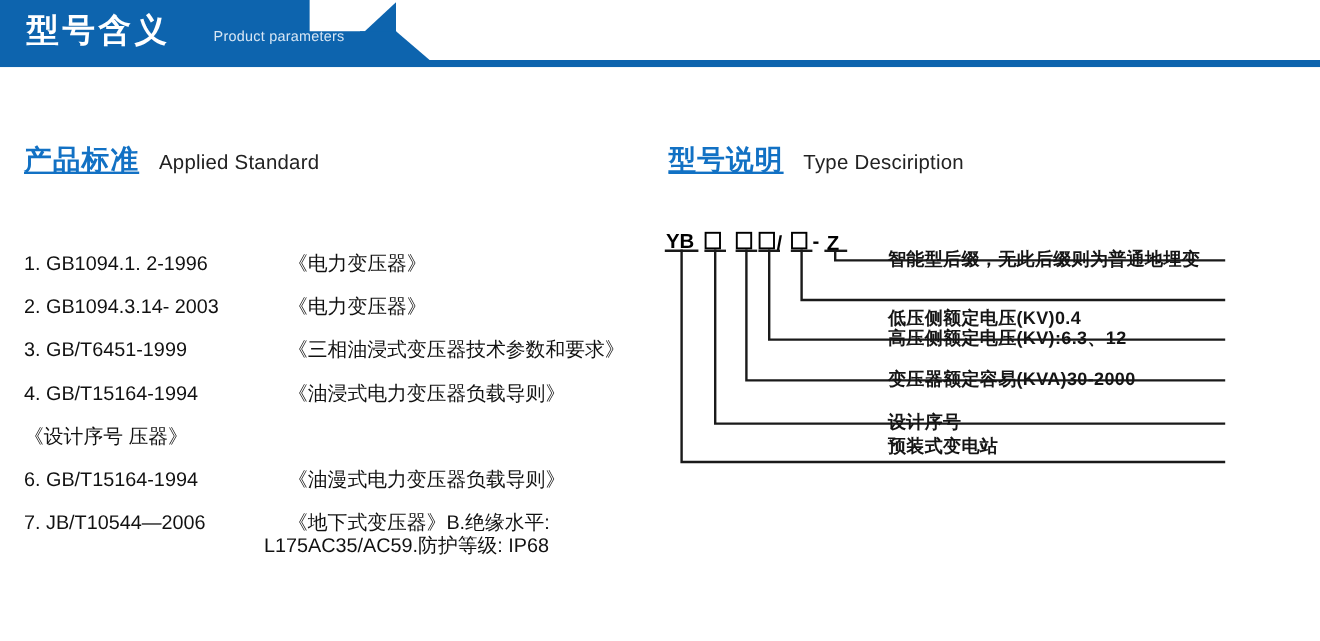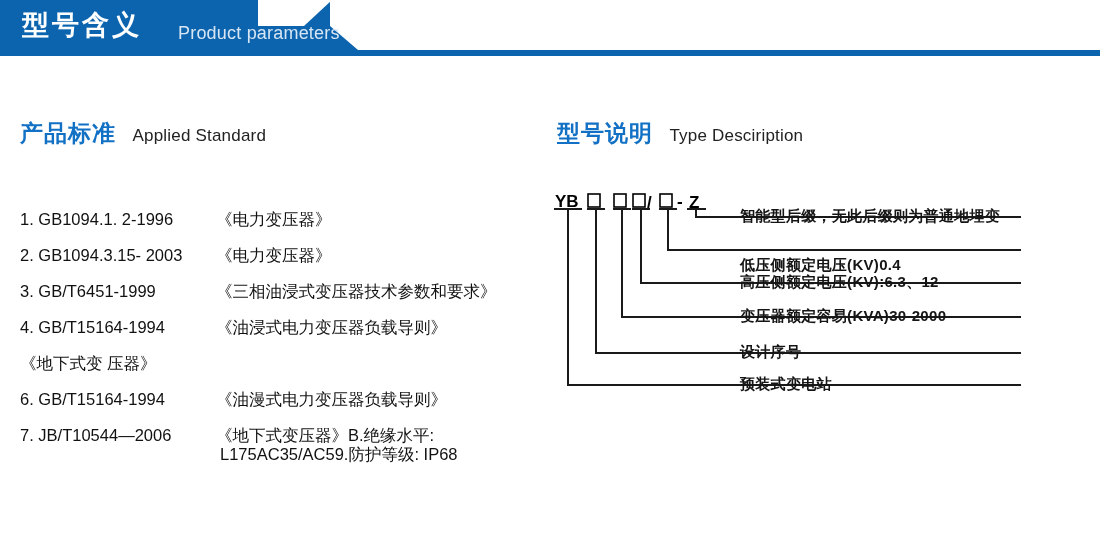--- a/index.html
+++ b/index.html
@@ -38,36 +38,37 @@
     font-weight: bold;
     color: #ffffff;
     letter-spacing: 3px;
     line-height: 32px;
     white-space: nowrap;
   }
   .banner-sub {
     position: absolute;
     left: 178px;
     top: 23px;
-    font-size: 18px;
+    font-size: 12px;
     color: #d7e6f4;
     letter-spacing: 0.2px;
     white-space: nowrap;
   }
 
   
   .sec-head {
     position: absolute;
     white-space: nowrap;
   }
   .sec-head .cn {
     font-size: 23px;
     font-weight: bold;
     color: #1271c4;
     letter-spacing: 1px;
+    text-decoration: underline;
   }
   .sec-head .en {
     font-size: 17px;
     color: #222222;
     margin-left: 12px;
     letter-spacing: 0.2px;
   }
   #head-left { left: 20px; top: 118px; }
   #head-right { left: 557px; top: 118px; }
 
@@ -78,20 +79,21 @@
     top: 192px;
     width: 520px;
   }
   .std-row {
     display: flex;
     align-items: baseline;
     height: 36px;
     font-size: 16.5px;
     color: #111111;
     white-space: nowrap;
+    gap: 24px;
   }
   .std-code {
     width: 196px;
     flex: 0 0 196px;
   }
   .std-name {
     flex: 1 1 auto;
     margin-top: 17px;
   }
   .std-cont {
@@ -163,33 +165,33 @@
   <span class="cn">型号说明</span>
   <span class="en">Type Desciription</span>
 </div>
 
 <div class="std-list">
   <div class="std-row">
     <span class="std-code">1. GB1094.1. 2-1996</span>
     <span class="std-name">《电力变压器》</span>
   </div>
   <div class="std-row">
-    <span class="std-code">2. GB1094.3.15- 2003</span>
+    <span class="std-code">2. GB1094.3.14- 2003</span>
     <span class="std-name">《电力变压器》</span>
   </div>
   <div class="std-row">
     <span class="std-code">3. GB/T6451-1999</span>
     <span class="std-name">《三相油浸式变压器技术参数和要求》</span>
   </div>
   <div class="std-row">
     <span class="std-code">4. GB/T15164-1994</span>
     <span class="std-name">《油浸式电力变压器负载导则》</span>
   </div>
   <div class="std-row">
-    <span class="std-name">《地下式变 压器》</span>
+    <span class="std-name">《设计序号 压器》</span>
   </div>
   <div class="std-row">
     <span class="std-code">6. GB/T15164-1994</span>
     <span class="std-name">《油漫式电力变压器负载导则》</span>
   </div>
   <div class="std-row">
     <span class="std-code">7. JB/T10544—2006</span>
     <span class="std-name">《地下式变压器》B.绝缘水平:</span>
   </div>
   <div class="std-cont">L175AC35/AC59.防护等级: IP68</div>
@@ -231,14 +233,14 @@
 
       <path d="M151,24 L151,32 L475,32"></path>
     </g>
   </svg>
 
   <div class="td-label" style="left:195px; top:22px;">智能型后缀，无此后缀则为普通地埋变</div>
   <div class="td-label" style="left:195px; top:55px;margin-top:16px;">低压侧额定电压(KV)0.4</div>
   <div class="td-label" style="left:195px; top:88px;">高压侧额定电压(KV):6.3、12</div>
   <div class="td-label" style="left:195px; top:122px;">变压器额定容易(KVA)30-2000</div>
   <div class="td-label" style="left:195px; top:158px;">设计序号</div>
-  <div class="td-label" style="left:195px; top:190px;">预装式变电站</div>
+  <div class="td-label" style="left:195px; top:178px;">预装式变电站</div>
 </div>
 
 </body></html>

